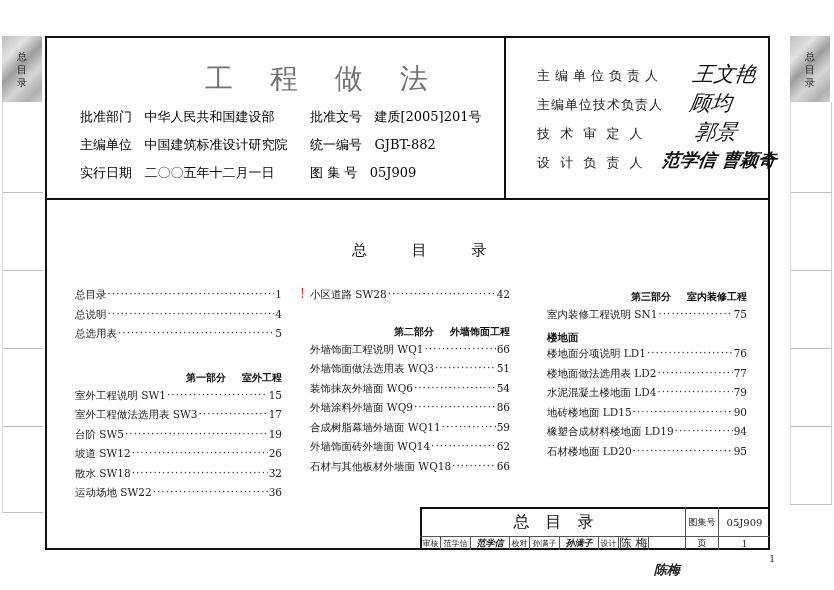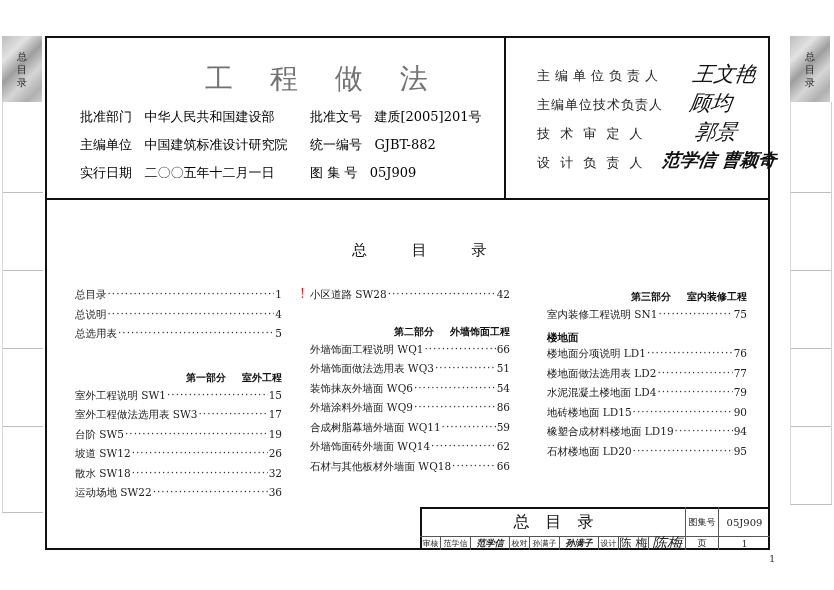--- a/index.html
+++ b/index.html
@@ -271,15 +271,15 @@
 <div class="vline" style="left:648px;top:537px;height:13px;"></div>
 
 <div class="tb-cell" style="left:421px;top:537px;width:19px;height:13px;font-size:8px;">审核</div>
 <div class="tb-cell" style="left:441px;top:537px;width:29px;height:13px;font-size:8px;">范学信</div>
 <div class="tb-cell" style="left:471px;top:537px;width:38px;height:13px;font-size:9px;font-weight:bold;font-style:italic;">范学信</div>
 <div class="tb-cell" style="left:510px;top:537px;width:19px;height:13px;font-size:8px;">校对</div>
 <div class="tb-cell" style="left:530px;top:537px;width:29px;height:13px;font-size:8px;">孙满子</div>
 <div class="tb-cell" style="left:560px;top:537px;width:38px;height:13px;font-size:9px;font-weight:bold;font-style:italic;">孙满子</div>
 <div class="tb-cell" style="left:599px;top:537px;width:19px;height:13px;font-size:8px;">设计</div>
 <div class="tb-cell" style="left:619px;top:537px;width:29px;height:13px;font-size:12px;">陈 梅</div>
-<div class="tb-cell" style="left:649px;top:537px;width:36px;height:13px;font-size:15px;font-weight:normal;font-style:italic;">陈梅</div>
+<div class="tb-cell" style="left:649px;top:563px;width:36px;height:13px;font-size:13px;font-weight:bold;font-style:italic;">陈梅</div>
 
 <div class="abs" style="left:769px;top:553px;font-size:10px;color:#333;">1</div>
 
 </body></html>

